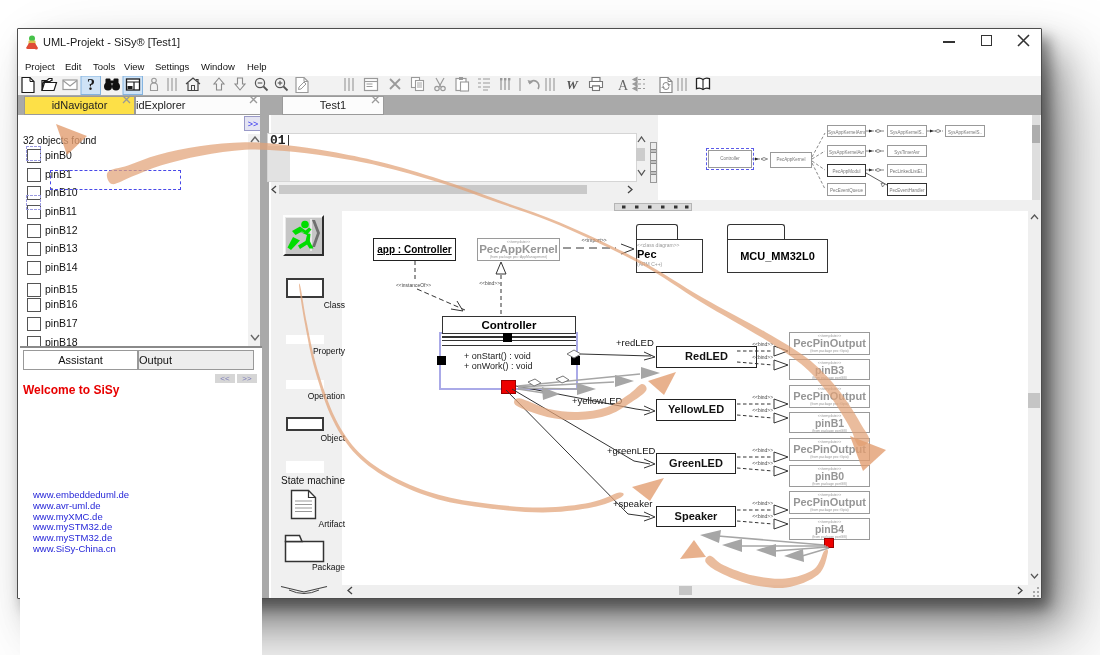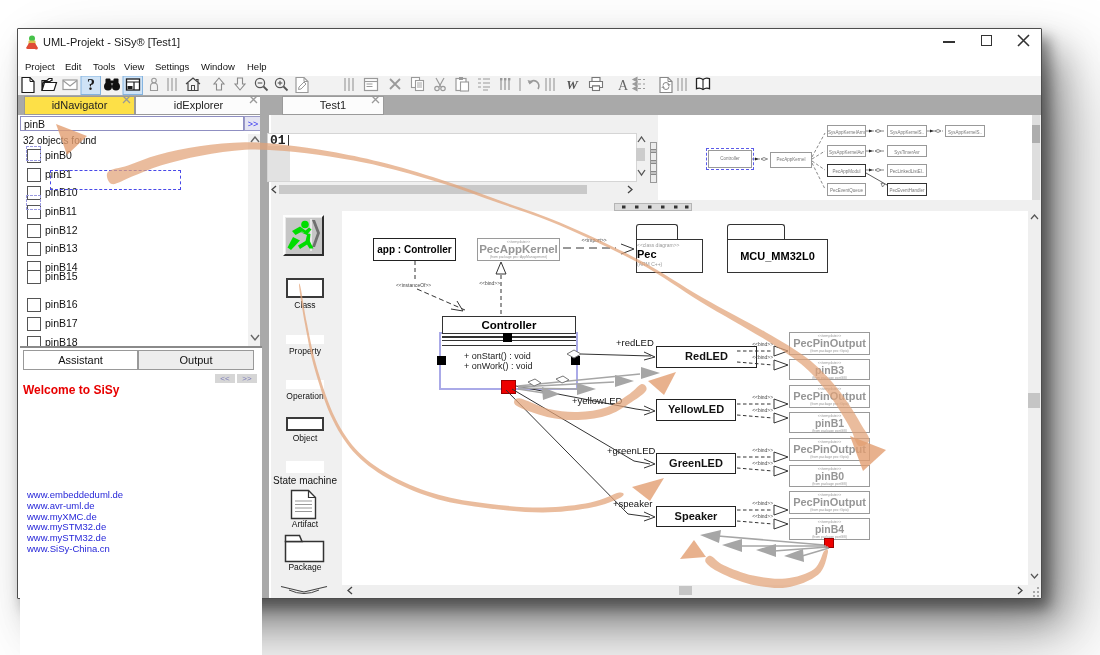--- a/index.html
+++ b/index.html
@@ -2,21 +2,21 @@
 <html><head><meta charset="utf-8"><style>
 html,body{margin:0;padding:0;width:1100px;height:655px;background:#fff;overflow:hidden}
 *{box-sizing:border-box}
 body{font-family:"Liberation Sans",sans-serif;-webkit-font-smoothing:antialiased}
 .a{position:absolute}
 #win{position:absolute;left:17px;top:28px;width:1025px;height:571px;background:#fff;border:1px solid #4d4d4d;border-radius:1px;box-shadow:7px 9px 14px rgba(0,0,0,.40),18px 22px 36px rgba(0,0,0,.36),36px 42px 80px rgba(0,0,0,.26)}
 .txt{white-space:nowrap}
 .row{left:25px;height:14px;font-size:10.5px;color:#111;white-space:nowrap}
 .row::before{content:"";position:absolute;left:-18px;top:0px;width:12px;height:12px;border:1px solid #555;background:#fff}
 .ob{position:absolute;border:1px solid #999;background:#fff;font-size:4.5px;color:#777;text-align:center;padding-top:4px;overflow:hidden;white-space:nowrap}
-.pal{position:absolute;font-size:8.5px;color:#111;text-align:center;width:80px;white-space:nowrap}
+.pal{position:absolute;font-size:8.5px;color:#111;text-align:right;width:80px;white-space:nowrap}
 .lbl{position:absolute;font-size:9.5px;color:#111;white-space:nowrap}
 .bind{position:absolute;font-size:5.5px;color:#444;white-space:nowrap;transform:scale(0.9)}
 .gbox{position:absolute;border:1px solid #9a9a9a;background:#fff;text-align:center;color:#969696;overflow:hidden;white-space:nowrap}
 .gbox .t1{font-size:4.5px;line-height:5px;transform:scale(.85)}
 .gbox .t2{font-size:11px;font-weight:bold;line-height:10px}
 .gbox .t3{font-size:4px;line-height:5px;transform:scale(.85)}
 .ledbox{position:absolute;border:1.6px solid #222;background:#fff;font-weight:bold;font-size:11px;color:#111;text-align:center}
 </style></head>
 <body>
 <div id="win">
@@ -142,70 +142,69 @@
         <g stroke="#b0b0b0" stroke-width="1.5">
           <path d="M660,2 v13 M664,2 v13 M668,2 v13"></path>
         </g>
         <path d="M685,3.5 c-2,-1.5 -5,-1.5 -6.5,-.8 v10 c1.5,-.7 4.5,-.7 6.5,.8 c2,-1.5 5,-1.5 6.5,-.8 v-10 c-1.5,-.7 -4.5,-.7 -6.5,.8z" fill="#fff" stroke="#222" stroke-width="1.3"></path>
         <path d="M685,3.5 v10" stroke="#222" stroke-width="1.1"></path>
       </svg>
     </div>
 
 <div class="a" style="left:0;top:66px;width:1023px;height:20px;background:#a9a9a9">
  <div class="a" style="left:6px;top:1px;width:111px;height:19px;background:#fde047;border:1px solid #9a9a9a;font-size:11px;color:#222;text-align:center;line-height:17px">idNavigator</div>
- <div class="a" style="left:117px;top:1px;width:127px;height:19px;background:#fcfcfc;border:1px solid #9a9a9a;font-size:11px;color:#222;text-align:center;line-height:17px">idExplorer</div>
+ <div class="a" style="left:117px;top:1px;width:127px;height:19px;background:#fcfcfc;border:1px solid #9a9a9a;font-size:11px;color:#222;text-align:left;line-height:17px">idExplorer</div>
  <div class="a" style="left:264px;top:1px;width:102px;height:19px;background:#fcfcfc;border:1px solid #9a9a9a;font-size:11px;color:#222;text-align:center;line-height:17px">Test1</div>
  <svg class="a" style="left:104px;top:0px" width="10" height="9">
         <path d="M1,1 L8,8 M8,1 L1,8" stroke="#999" stroke-width="1.3"></path>
       </svg>
  <svg class="a" style="left:231px;top:0px" width="10" height="9">
         <path d="M1,1 L8,8 M8,1 L1,8" stroke="#999" stroke-width="1.3"></path>
       </svg>
  <svg class="a" style="left:353px;top:0px" width="10" height="9">
         <path d="M1,1 L8,8 M8,1 L1,8" stroke="#999" stroke-width="1.3"></path>
       </svg>
 </div>
 
 <div class="a" id="listpanel" style="left:2px;top:86px;width:242px;height:231px;background:#fff;overflow:hidden">
- <div class="a" style="left:0px;top:1px;width:224px;height:15px;border:1px solid #8f8fc2;background:#fff;font-size:10.5px;color:#111;padding:1px 0 0 3px">pinB</div>
  <div class="a" style="left:224px;top:1px;width:18px;height:15px;border:1px solid #9a9ac8;background:#e4e4f2;font-size:9px;color:#3a3af0;text-align:center;line-height:14px">&gt;&gt;</div>
  <div class="a txt" style="left:3px;top:20px;font-size:10px;color:#111">32 objects found</div>
  <div class="a row" style="top:34px">pinB0</div>
  <div class="a row" style="top:53px">pinB1</div>
  <div class="a row" style="top:71px">pinB10</div>
  <div class="a row" style="top:90px">pinB11</div>
  <div class="a row" style="top:109px">pinB12</div>
  <div class="a row" style="top:127px">pinB13</div>
  <div class="a row" style="top:146px">pinB14</div>
- <div class="a row" style="top:155px">pinB15</div>
+ <div class="a row" style="top:168px">pinB15</div>
  <div class="a row" style="top:183px">pinB16</div>
  <div class="a row" style="top:202px">pinB17</div>
  <div class="a row" style="top:221px">pinB18</div>
  <div class="a" style="left:30px;top:55px;width:131px;height:20px;border:1px dashed #4848e8"></div>
  <div class="a" style="left:6px;top:31px;width:15px;height:15px;border:1px dashed #9a9ae0"></div>
  <div class="a" style="left:6px;top:80px;width:15px;height:15px;border:1px dashed #9a9ae0"></div>
 
  <div class="a" style="left:228px;top:19px;width:14px;height:212px;background:#f1f1f1"></div>
  <svg class="a" style="left:230px;top:21px" width="10" height="8">
         <path d="M1,6 L5,1 L9,6" fill="none" stroke="#666" stroke-width="1.4"></path>
       </svg>
  <svg class="a" style="left:230px;top:219px" width="10" height="8">
         <path d="M1,1 L5,6 L9,1" fill="none" stroke="#666" stroke-width="1.4"></path>
       </svg>
 </div>
 
 <div class="a" style="left:242px;top:66px;width:9px;height:503px;background:#a9a9a9"></div>
 
 <div class="a" id="assist" style="left:2px;top:317px;width:242px;height:314px;background:#fff;border-top:2px solid #8a8a8a">
  <div class="a" style="left:3px;top:2px;width:115px;height:20px;background:#fff;border:1px solid #999;font-size:11px;color:#111;text-align:center;line-height:19px">Assistant</div>
- <div class="a" style="left:118px;top:2px;width:116px;height:20px;background:#ededed;border:1px solid #999;font-size:11px;color:#111;text-align:center;line-height:19px">Output</div>
+ <div class="a" style="left:118px;top:2px;width:116px;height:20px;background:#ededed;border:1px solid #999;font-size:11px;color:#111;text-align:left;line-height:19px">Output</div>
  <div class="a" style="left:195px;top:26px;width:20px;height:9px;background:#d6d6d6;font-size:8px;color:#7a7ab8;text-align:center;line-height:9px">&lt;&lt;</div>
  <div class="a" style="left:217px;top:26px;width:20px;height:9px;background:#d6d6d6;font-size:8px;color:#7a7ab8;text-align:center;line-height:9px">&gt;&gt;</div>
  <div class="a txt" style="left:3px;top:35px;font-size:12px;font-weight:bold;color:#e80000">Welcome to SiSy</div>
- <div class="a" style="left:7px;top:142px;font-size:9.5px;line-height:10.8px;color:#2626d8;white-space:pre">www.embeddeduml.de
+ <div class="a" style="left:13px;top:142px;font-size:9.5px;line-height:10.8px;color:#2626d8;white-space:pre">www.embeddeduml.de
 www.avr-uml.de
 www.myXMC.de
 www.mySTM32.de
 www.mySTM32.de
 www.SiSy-China.cn</div>
 </div>
 
 <div class="a" id="maintop" style="left:253px;top:86px;width:770px;height:96px;background:#f0f0f0"></div>
 <div class="a" style="left:249px;top:104px;width:370px;height:49px;background:#fff;border:1px solid #d5d5d5"></div>
 <div class="a" style="left:250px;top:117px;width:22px;height:35px;background:#e2e2e2"></div>
@@ -353,21 +352,21 @@
 <svg class="a" style="left:1012px;top:558px" width="10" height="10">
       <g fill="#aaa">
         <rect x="7" y="0" width="2" height="2"></rect>
         <rect x="7" y="4" width="2" height="2"></rect>
         <rect x="7" y="8" width="2" height="2"></rect>
         <rect x="3" y="4" width="2" height="2"></rect>
         <rect x="3" y="8" width="2" height="2"></rect>
       </g>
     </svg>
 
-<div class="a" style="left:355px;top:209px;width:83px;height:23px;background:#fff;border:1.4px solid #222;text-align:center;font-size:10px;font-weight:bold;line-height:21px;white-space:nowrap"><span style="">app : Controller</span></div>
+<div class="a" style="left:355px;top:209px;width:83px;height:23px;background:#fff;border:1.4px solid #222;text-align:center;font-size:10px;font-weight:bold;line-height:21px;white-space:nowrap"><span style="text-decoration:underline">app : Controller</span></div>
 <div class="gbox" style="left:459px;top:209px;width:83px;height:23px">
       <div class="t1">&lt;&lt;template&gt;&gt;</div>
       <div class="t2" style="font-size:11.5px">PecAppKernel</div>
       <div class="t3">(from package pec::AppManagement)</div>
     </div>
 <div class="a" style="left:618px;top:195px;width:42px;height:16px;background:#fff;border:1.3px solid #333;border-bottom:none;border-radius:3px 3px 0 0"></div>
 <div class="a" style="left:618px;top:210px;width:67px;height:34px;background:#fff;border:1.3px solid #333;text-align:left">
  <div style="font-size:5px;color:#999;line-height:6px;padding-top:2px">&lt;&lt;class diagram&gt;&gt;</div>
  <div style="font-size:11px;font-weight:bold;line-height:12px">Pec</div>
  <div style="font-size:5px;color:#999;line-height:9px">(ARM C++)</div>

